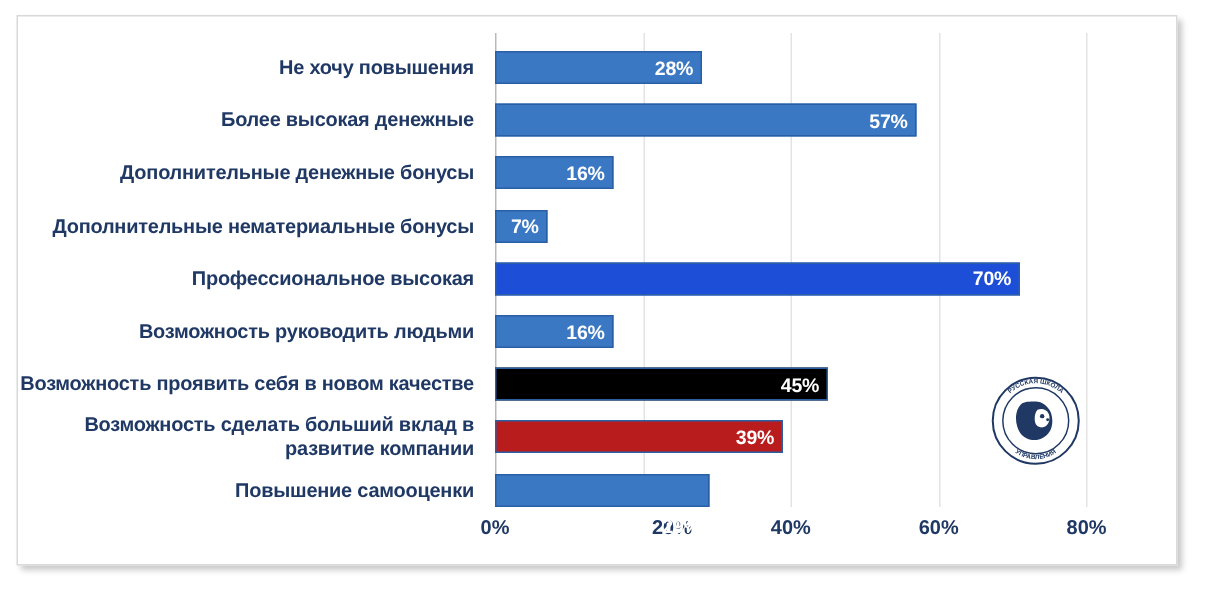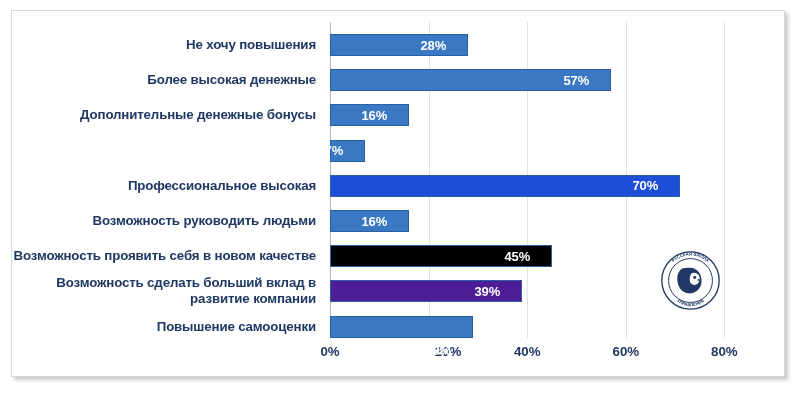--- a/index.html
+++ b/index.html
@@ -64,21 +64,21 @@
     border: 1px solid #2a5fa6;
     box-sizing: border-box;
     display: flex;
     align-items: center;
     justify-content: flex-end;
   }
   .bar-value {
     color: #ffffff;
     font-size: 13px;
     font-weight: bold;
-    padding-right: 21px;
+    padding-right: 5px;
     letter-spacing: -0.2px;
     white-space: nowrap;
   }
 
   
   .cat-label {
     position: absolute;
     right: 811px;  
     width: 300px;
     text-align: right;
@@ -127,20 +127,21 @@
 </style>
 </head>
 <body>
 
 <div id="frame" style="background: rgb(255, 255, 255); border-color: rgb(217, 217, 217);">
 
   <div class="labels">
       <div class="cat-label" style="color: rgb(31, 56, 100); top: 15px;">Не хочу повышения</div>
       <div class="cat-label" style="color: rgb(31, 56, 100); top: 50.2px;">Более высокая денежные</div>
       <div class="cat-label" style="color: rgb(31, 56, 100); top: 85.4px;">Дополнительные денежные бонусы</div>
+      <div class="cat-label" style="color: rgb(31, 56, 100); top: 120.6px;">Дополнительные нематериальные бонусы</div>
       <div class="cat-label" style="color: rgb(31, 56, 100); top: 155.8px;">Профессиональное высокая</div>
       <div class="cat-label" style="color: rgb(31, 56, 100); top: 191px;">Возможность руководить людьми</div>
       <div class="cat-label" style="color: rgb(31, 56, 100); top: 226.2px;">Возможность проявить себя в новом качестве</div>
       <div class="cat-label" style="color: rgb(31, 56, 100); top: 253.4px;">Возможность сделать больший вклад в развитие компании</div>
       <div class="cat-label" style="color: rgb(31, 56, 100); top: 296.6px;">Повышение самооценки</div>
     </div>
 
   <div id="plot">
       <div class="gridline axis0" style="left: 0px;"></div>
       <div class="tick-label" style="left: 0px;">0%</div>
@@ -181,21 +182,21 @@
         <div class="bar" style="width: 79px; background: rgb(59, 120, 195); border-color: rgb(42, 95, 166);">
           <span class="bar-value" style="color: rgb(255, 255, 255);">16%</span>
         </div>
       </div>
       <div class="row" style="top: 223.2px; width: 395px;">
         <div class="bar" style="width: 222px; background: #000000; border-color: rgb(42, 95, 166);">
           <span class="bar-value" style="color: rgb(255, 255, 255);">45%</span>
         </div>
       </div>
       <div class="row" style="top: 258.4px; width: 395px;">
-        <div class="bar" style="width: 192px; background: #4c1d95; border-color: rgb(42, 95, 166);">
+        <div class="bar" style="width: 192px; background: #b91c1c; border-color: rgb(42, 95, 166);">
           <span class="bar-value" style="color: rgb(255, 255, 255);">39%</span>
         </div>
       </div>
       <div class="row" style="top: 293.6px; width: 395px;">
         <div class="bar" style="width: 143px; background: rgb(59, 120, 195); border-color: rgb(42, 95, 166);">
           <span class="bar-value" style="color: rgb(255, 255, 255); margin-top: 48px;">29%</span>
         </div>
       </div>
     </div>
 

